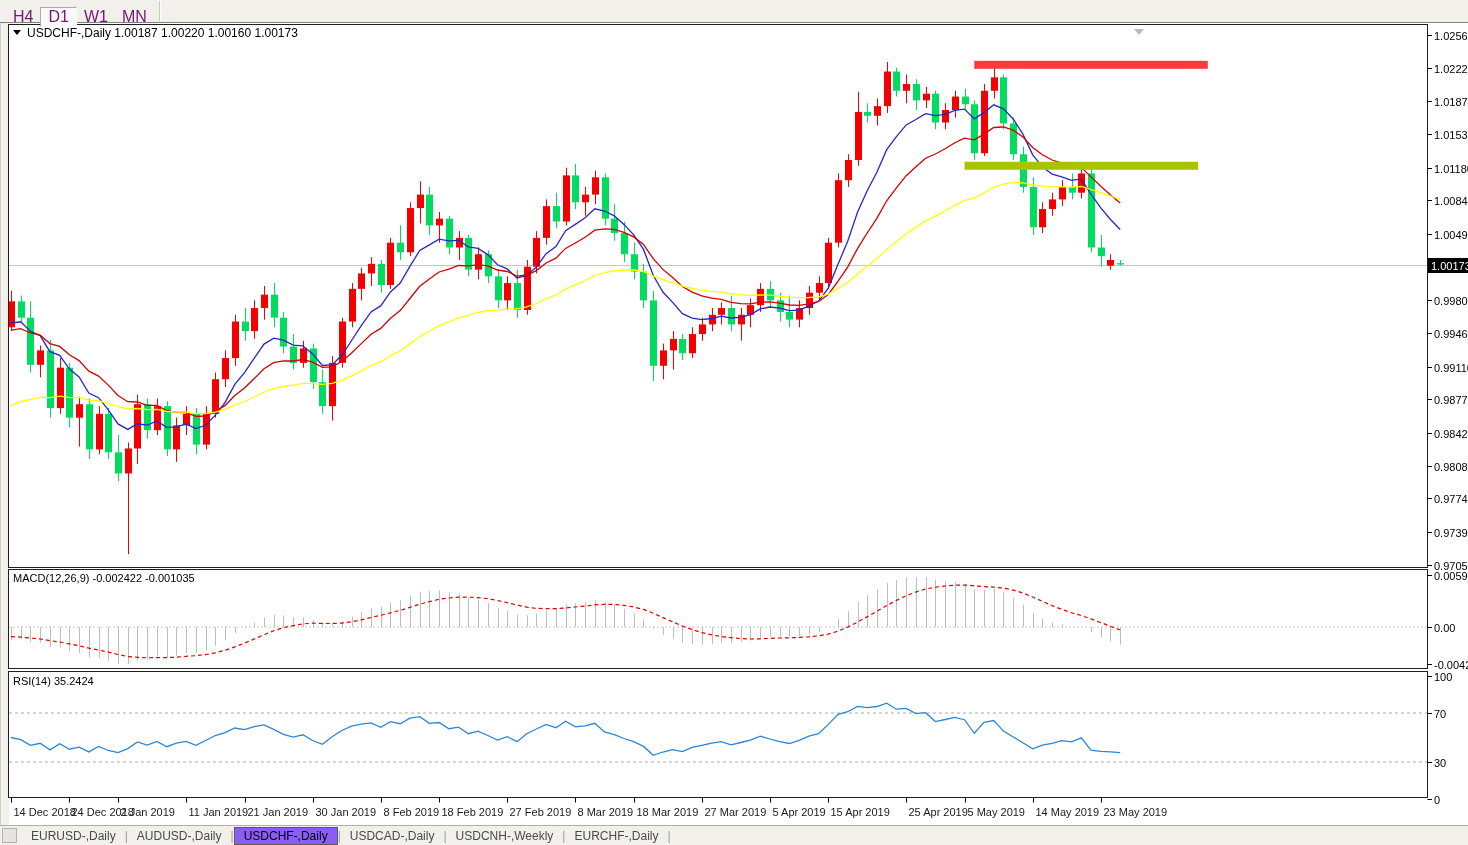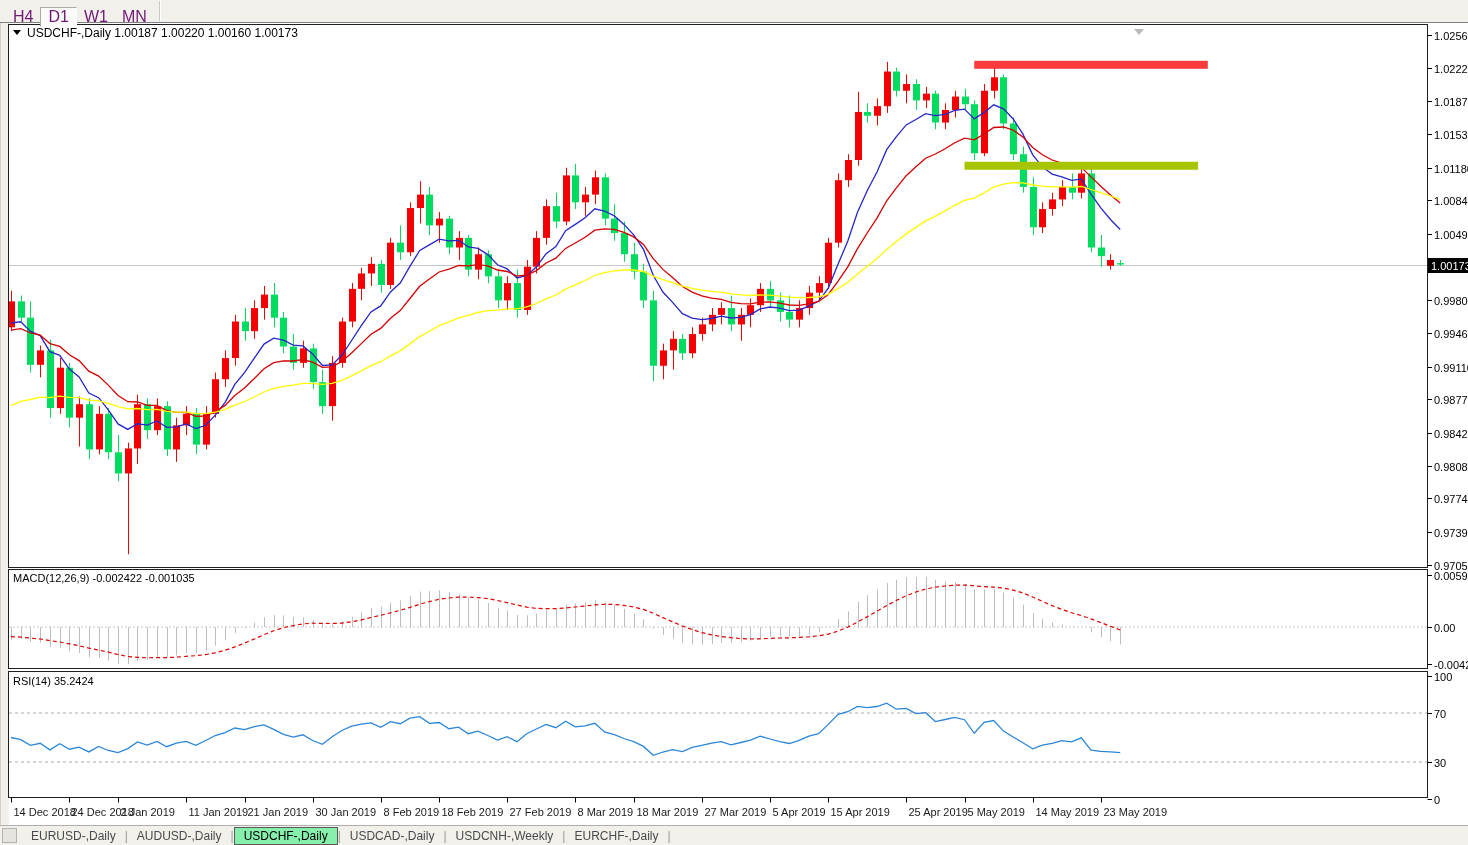--- a/index.html
+++ b/index.html
@@ -13,21 +13,21 @@
                  border-right-color:#fff;}
   .tf-group-sep{width:1px;height:20px;background:#C9C9C9;border-right:1px solid #fff;margin-left:5px;}
   .left-strip{position:absolute;left:0;top:23px;width:8px;height:803px;background:#F1F0EB;
               border-left:1px solid #cfcfcf;z-index:1;}
   svg#chart-canvas{position:absolute;left:0;top:0;z-index:2;}
   .tabbar{position:absolute;left:0;bottom:0;width:1468px;height:19px;background:#F1F0EB;
           border-top:1px solid #AFAFAF;display:flex;align-items:center;z-index:5;
           font-size:12px;color:#4a4a4a;}
   .tab-scroll{width:13px;height:13px;background:#E6E4DE;border:1px solid #B3B3B3;margin:0 5px 0 2px;}
   .tab{padding:0 9px;line-height:16px;white-space:nowrap;cursor:default;}
-  .tab.active{background:#86efac;border:1px solid #5a5a5a;color:#000;}
+  .tab.active{background:#8b5cf6;border:1px solid #5a5a5a;color:#000;}
   .tab-sep{color:#9a9a9a;}
   text{font-family:"Liberation Sans",sans-serif;}
 </style>
 </head>
 <body>
 
 <div class="toolbar">
     <div style="width: 6px;"></div>
     <div class="tf-btn">H4</div>
     <div class="tf-btn active">D1</div>

